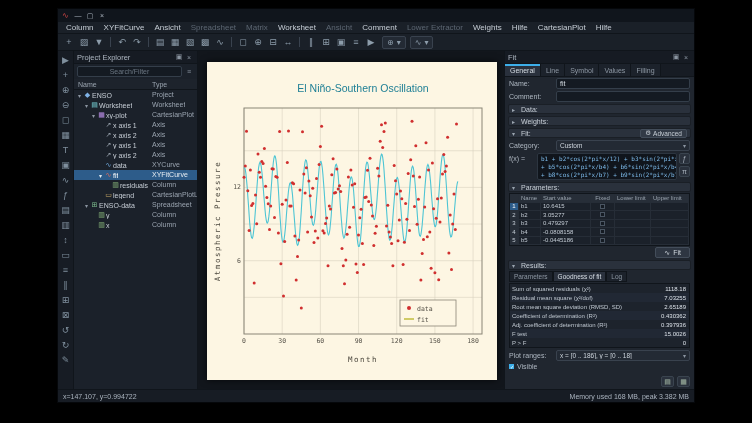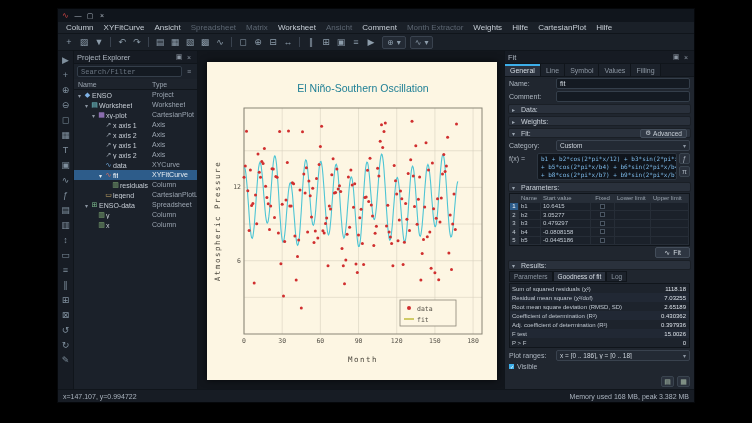--- a/index.html
+++ b/index.html
@@ -21,21 +21,21 @@
   .tcombo{height:13px;border:1px solid #39424e;background:#232a34;color:#8d9dab;font-size:8px;
     display:flex;align-items:center;gap:3px;padding:0 4px;margin-left:3px;border-radius:2px;}
   .main{flex:1;display:flex;min-height:0;}
   .lstrip{width:16px;background:#171c24;border-right:1px solid #10151b;display:flex;flex-direction:column;align-items:center;padding-top:2px;flex:0 0 auto;}
   .licon{width:13px;height:15px;font-size:9px;color:#7f8f9d;text-align:center;line-height:15px;}
   .dockl{width:124px;background:#1b212a;border-right:1px solid #10151b;display:flex;flex-direction:column;flex:0 0 auto;}
   .dock-head{height:13px;background:#161b23;display:flex;align-items:center;padding:0 3px;border-bottom:1px solid #10151b;flex:0 0 auto;}
   .dock-title{flex:1;font-size:7.5px;color:#aeb7c1;white-space:nowrap;}
   .dock-hicon{width:10px;font-size:7px;color:#8b95a1;text-align:center;}
   .searchrow{display:flex;align-items:center;gap:2px;padding:2px 3px;flex:0 0 auto;}
-  .searchbox{flex:1;height:11px;background:#141a22;border:1px solid #343e4a;border-radius:2px;color:#d5dce3;font-size:7px;padding:0 3px;font-family:Liberation Mono, monospace;min-width:0;}
+  .searchbox{flex:1;height:11px;background:#141a22;border:1px solid #343e4a;border-radius:2px;color:#d5dce3;font-size:7px;padding:0 3px;font-family:Liberation Sans, sans-serif;min-width:0;text-align:center;}
   .searchbox::placeholder{color:#6b7682;}
   .fbtn{width:10px;height:10px;font-size:7px;color:#8b95a1;text-align:center;line-height:10px;}
   .theader{display:flex;height:11px;border-bottom:1px solid #10151b;background:#1d232c;align-items:center;flex:0 0 auto;}
   .theader .hn{width:78px;font-size:7px;color:#9aa4af;padding-left:4px;}
   .theader .ht{flex:1;font-size:7px;color:#9aa4af;}
   .tree{flex:1;overflow:hidden;}
   .trow{display:flex;align-items:center;height:10px;font-size:7px;color:#c7ced6;position:relative;white-space:nowrap;}
   .trow.selected{background:#2d5c8a;color:#fff;}
   .ind{flex:0 0 auto;height:1px;}
   .arrow{width:7px;color:#8b95a1;font-size:6px;text-align:center;flex:0 0 auto;}
@@ -116,21 +116,21 @@
 
     <div class="menubar">
         <span class="menu-item">Column</span>
         <span class="menu-item">XYFitCurve</span>
         <span class="menu-item">Ansicht</span>
         <span class="menu-item disabled">Spreadsheet</span>
         <span class="menu-item disabled">Matrix</span>
         <span class="menu-item">Worksheet</span>
         <span class="menu-item disabled">Ansicht</span>
         <span class="menu-item">Comment</span>
-        <span class="menu-item disabled">Month Extractor</span>
+        <span class="menu-item disabled">Lower Extractor</span>
         <span class="menu-item">Weights</span>
         <span class="menu-item">Hilfe</span>
         <span class="menu-item">CartesianPlot</span>
         <span class="menu-item">Hilfe</span>
       </div>
 
     <div class="toolbar">
         <span class="ticon">+</span>
         <span class="ticon">▨</span>
         <span class="ticon">▼</span>

